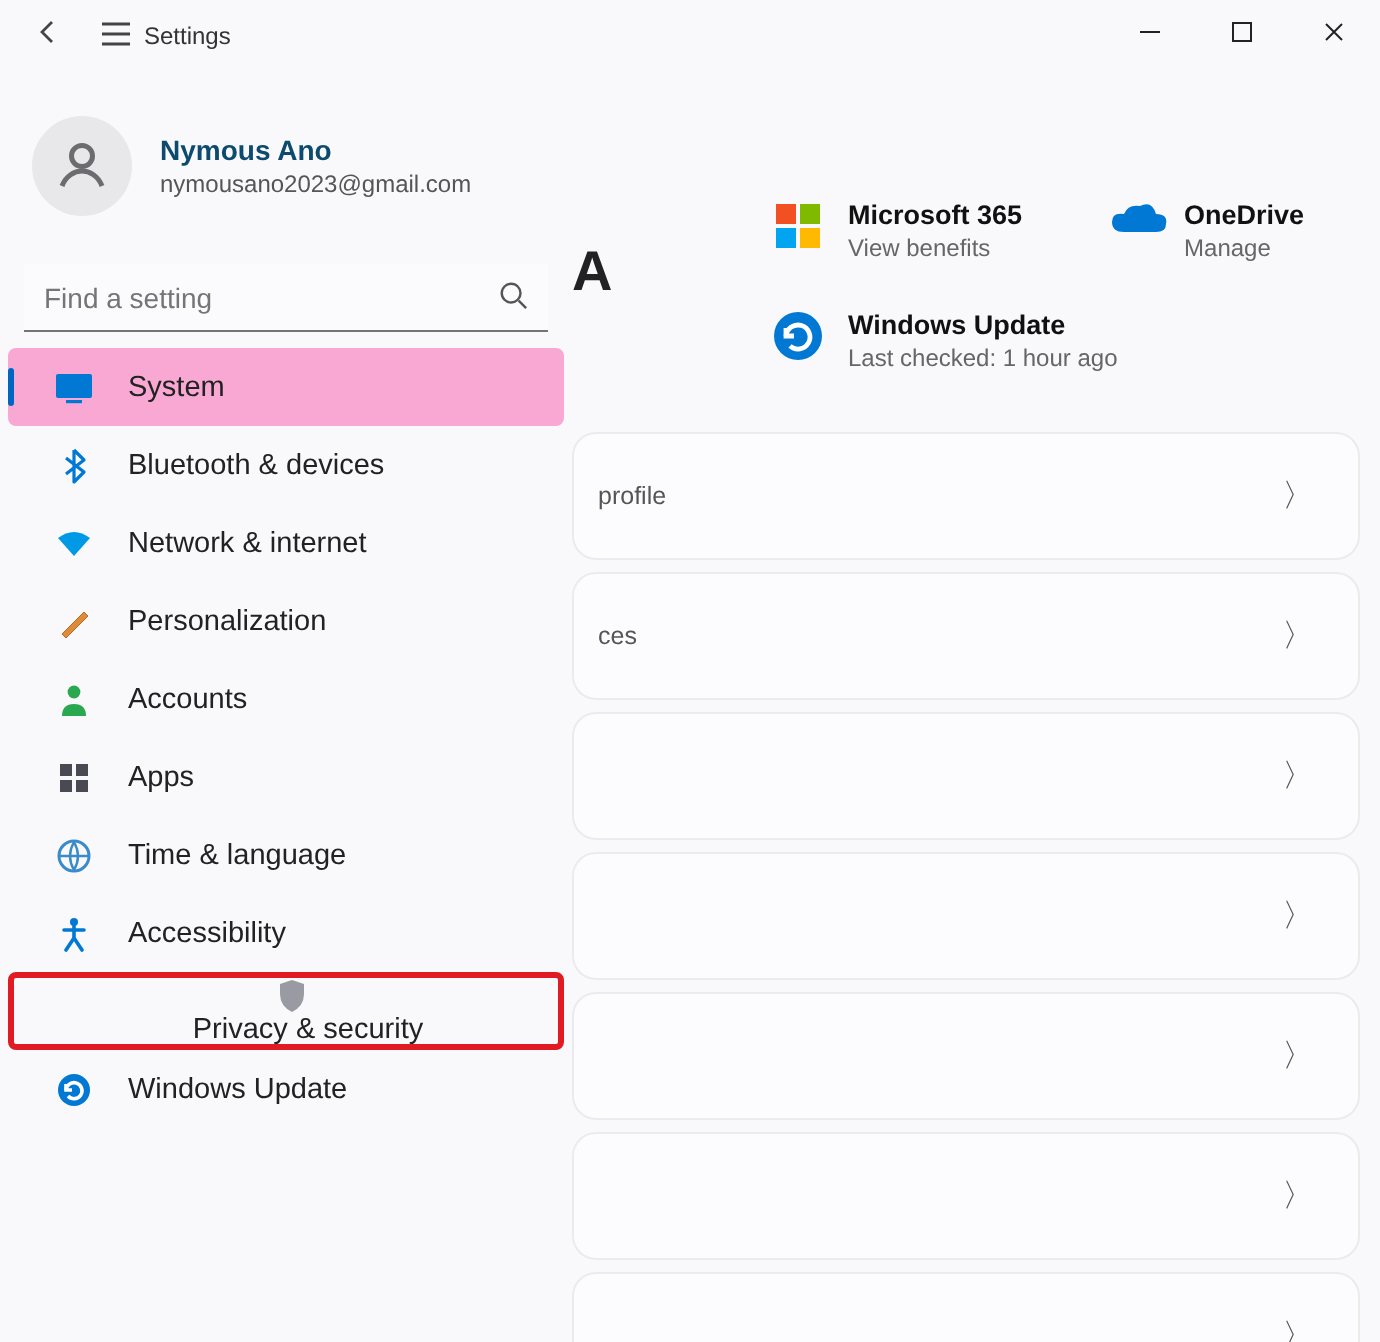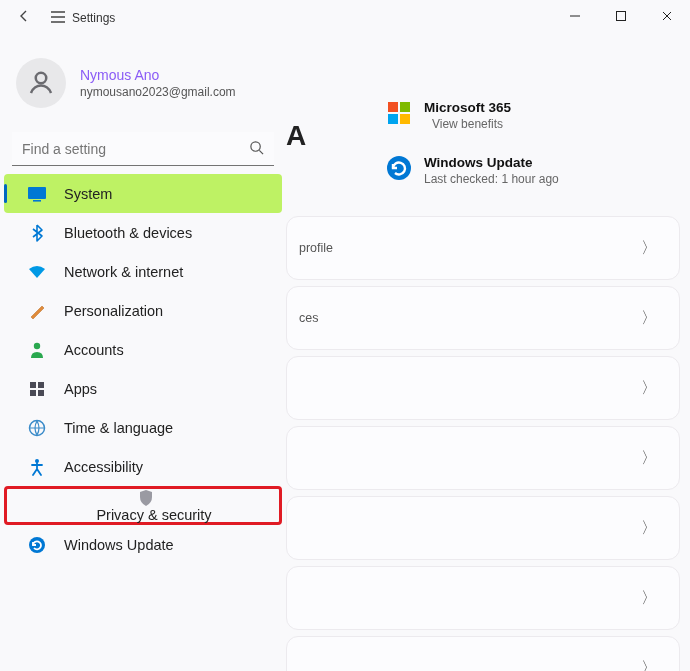--- a/index.html
+++ b/index.html
@@ -7,37 +7,37 @@
   .titlebar { height: 36px; display: flex; align-items: center; padding-left: 10px; }
   .titlebar .back { width: 28px; text-align: center; color: #555; font-size: 16px; cursor: pointer; }
   .titlebar .hamburger { width: 28px; text-align: center; color: #555; font-size: 18px; cursor: pointer; margin-left: 6px;}
   .titlebar .title { font-size: 12px; color: #333; }
   .winbtns { position: absolute; top: 0; right: 0; display: flex; }
   .winbtns div { width: 46px; height: 32px; display: flex; align-items: center; justify-content: center; font-size: 13px; color: #222; cursor: pointer; }
   .profile { display: flex; align-items: center; padding: 18px 16px 10px 16px; }
   .avatar { width: 50px; height: 50px; border-radius: 50%; background: #e8e8ea; display: flex; align-items: center; justify-content: center; }
   .avatar svg { width: 30px; height: 30px; stroke: #6b6b70; fill: none; stroke-width: 2; }
   .profile-text { margin-left: 14px; }
-  .profile-name { font-weight: 400; font-size: 14px; color: #8b5cf6; }
+  .profile-name { font-weight: 700; font-size: 14px; color: #0c4a6e; }
   .profile-email { font-size: 12px; color: #555; margin-top: 2px; }
   .searchwrap { margin: 14px 12px 8px 12px; position: relative; width: 262px; }
   .searchwrap input { width: 100%; height: 34px; border: none; border-bottom: 1px solid #737373; background: #fbfbfd; padding: 0 34px 0 10px; font-size: 14px; outline: none; }
   .searchwrap .sicon { position: absolute; right: 10px; top: 8px; color: #555; font-size: 14px; }
   .sidebar { width: 286px; background: #f9f9fb; padding-top: 4px; }
   .nav-item { display: flex; align-items: center; height: 39px; padding-left: 22px; font-size: 14.5px; color: #222; cursor: pointer; border-radius: 4px; margin: 0 4px; position: relative; }
-  .nav-item.active { background: #bef264; }
+  .nav-item.active { background: #f9a8d4; }
   .nav-item.active::before { content: ""; position: absolute; left: 0; top: 10px; bottom: 10px; width: 3px; background: #0067c0; border-radius: 2px; }
   .nav-item .icon { width: 22px; height: 22px; margin-right: 16px; display: flex; align-items: center; justify-content: center; }
   .nav-item.highlight { border: 3px solid #e01b24; border-radius: 4px; flex-direction: column; }
   .content { position: absolute; left: 286px; top: 60px; right: 10px; }
   .quick { display: flex; gap: 43px; padding: 40px 0 0 100px; }
   .quick-item { display: flex; align-items: flex-start; gap: 10px; }
   .quick-item .qicon { width: 28px; height: 28px; }
   .quick-item .qtitle { font-weight: 600; font-size: 13.5px; color: #111; }
-  .quick-item .qsub { font-size: 12px; color: #666; margin-top: 2px; text-align: center; }
+  .quick-item .qsub { font-size: 12px; color: #666; margin-top: 2px; }
   .quick2 { padding: 24px 0 0 100px; }
   .heading-letter { position:absolute; left:0px; top:60px; font-size:28px; font-weight:600; color:#222;}
   .cards { margin-top: 30px; display:flex; flex-direction:column; gap:6px;}
   .card { background:#fcfcfe; border:1px solid #eceaee; border-radius:12px; height:64px; display:flex; align-items:center; justify-content:space-between; padding:0 22px 0 12px; }
   .card .ct { font-size:12.5px; color:#555;}
   .card .chev { color:#555; font-size:16px;}
 </style>
 </head>
 <body>
 
@@ -198,20 +198,31 @@
             <rect x="14" y="2" width="10" height="10" fill="#7fba00"></rect>
             <rect x="2" y="14" width="10" height="10" fill="#00a4ef"></rect>
             <rect x="14" y="14" width="10" height="10" fill="#ffb900"></rect>
           </svg>
       </div>
       <div>
         <div class="qtitle">Microsoft 365</div>
         <div class="qsub">View benefits</div>
       </div>
     </div>
+    <div class="quick-item">
+      <div class="qicon">
+        <svg width="30" height="20" viewBox="0 0 30 20">
+            <path d="M8 16 Q2 16 2 11 Q2 6 8 7 Q10 2 16 3 Q22 0 24 7 Q30 7 29 12 Q29 16 24 16 Z" fill="#0078d4"></path>
+          </svg>
+      </div>
+      <div>
+        <div class="qtitle">OneDrive</div>
+        <div class="qsub">Manage</div>
+      </div>
+    </div>
   </div>
 
   <div class="quick2">
     <div class="quick-item">
       <div class="qicon">
         <svg width="26" height="26" viewBox="0 0 26 26">
             <circle cx="13" cy="13" r="12" fill="#0078d4"></circle>
             <path d="M7 13 A6 6 0 1 1 9 18" stroke="#fff" stroke-width="2.4" fill="none"></path>
             <path d="M7 9 L7 13 L11 13" stroke="#fff" stroke-width="2.4" fill="none"></path>
           </svg>

